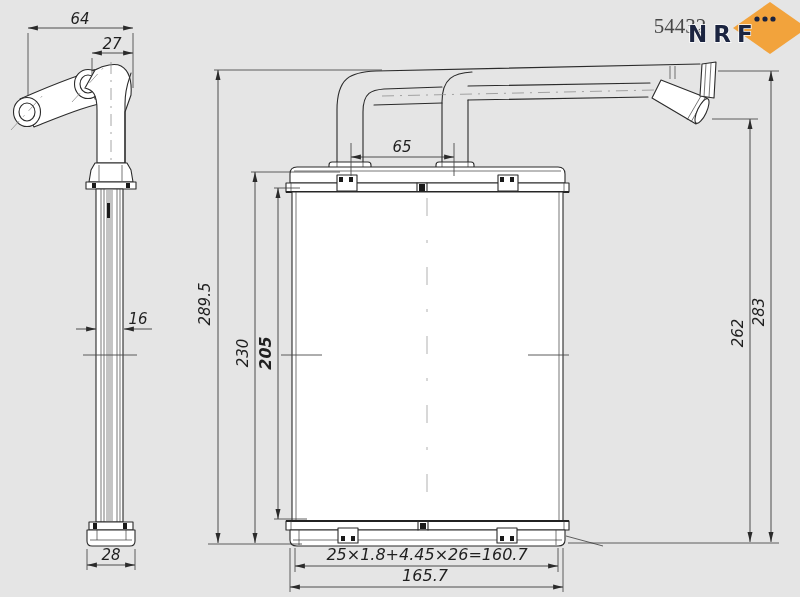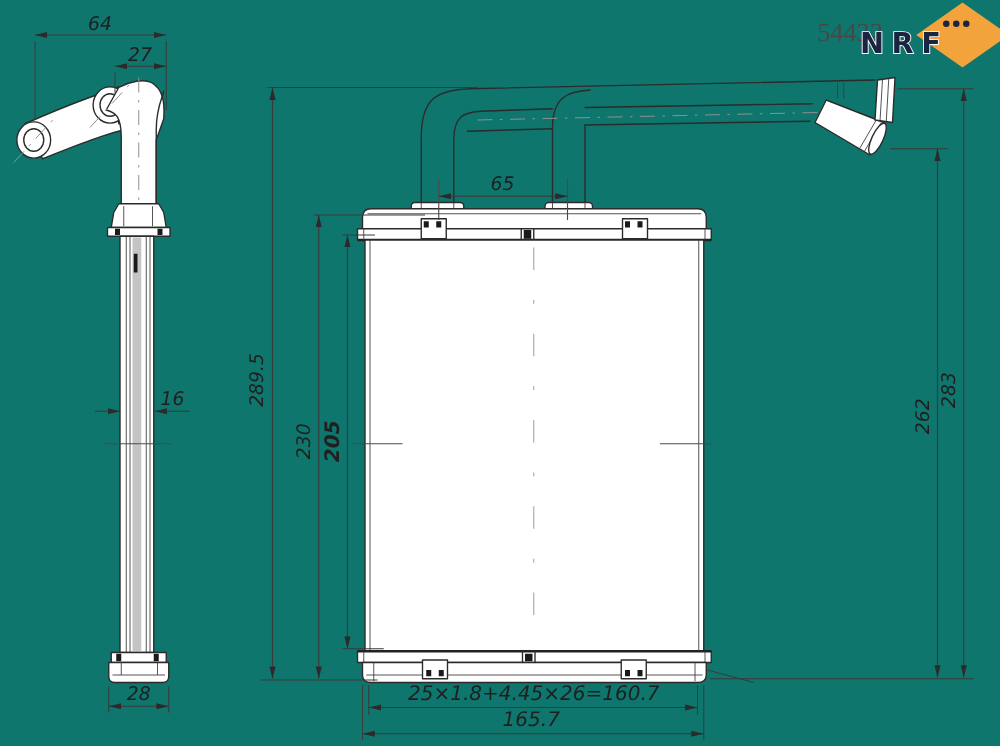--- a/index.html
+++ b/index.html
@@ -1,16 +1,16 @@
 <!DOCTYPE html>
 <html><head>
 <meta charset="utf-8">
 <style>
   html,body{margin:0;padding:0;background:#ffffff;}
-  .canvas{position:relative;width:800px;height:597px;background:#0f766e;overflow:hidden;
+  .canvas{position:relative;width:800px;height:597px;background:#e5e5e5;overflow:hidden;
           font-family:"DejaVu Sans",sans-serif;text-decoration:underline;}
   svg{display:block}
   .ln{fill:none;stroke:#2b2b2b;stroke-width:1.1;stroke-linejoin:round;stroke-linecap:round}
   .lnw{fill:#ffffff;stroke:#2b2b2b;stroke-width:1.1;stroke-linejoin:round}
   .thin{stroke-width:0.7;stroke:#3c3c3c;fill:none}
   .thick{stroke-width:2;stroke:#222;fill:none}
   .ext{stroke:#3a3a3a;stroke-width:0.8;fill:none}
   .dim{stroke:#3a3a3a;stroke-width:0.9;fill:none}
   .cl{stroke:#8f8f8f;stroke-width:0.8;fill:none;stroke-dasharray:12 6 2 6}
   .cl2{stroke:#a8a8a8;stroke-width:0.9;fill:none;stroke-dasharray:18 24 3 24}

